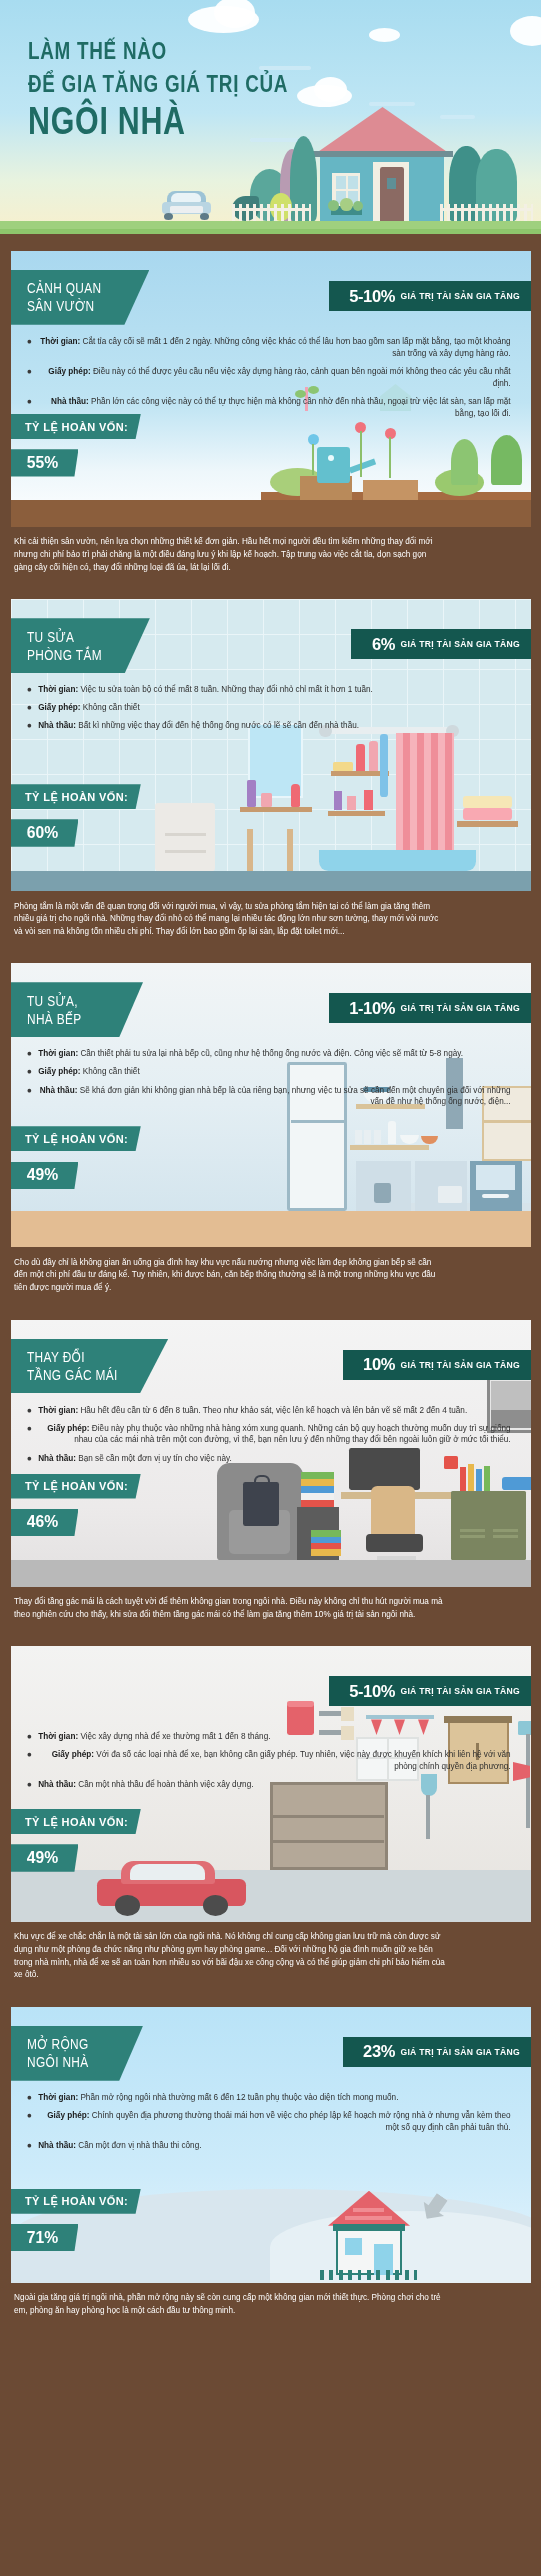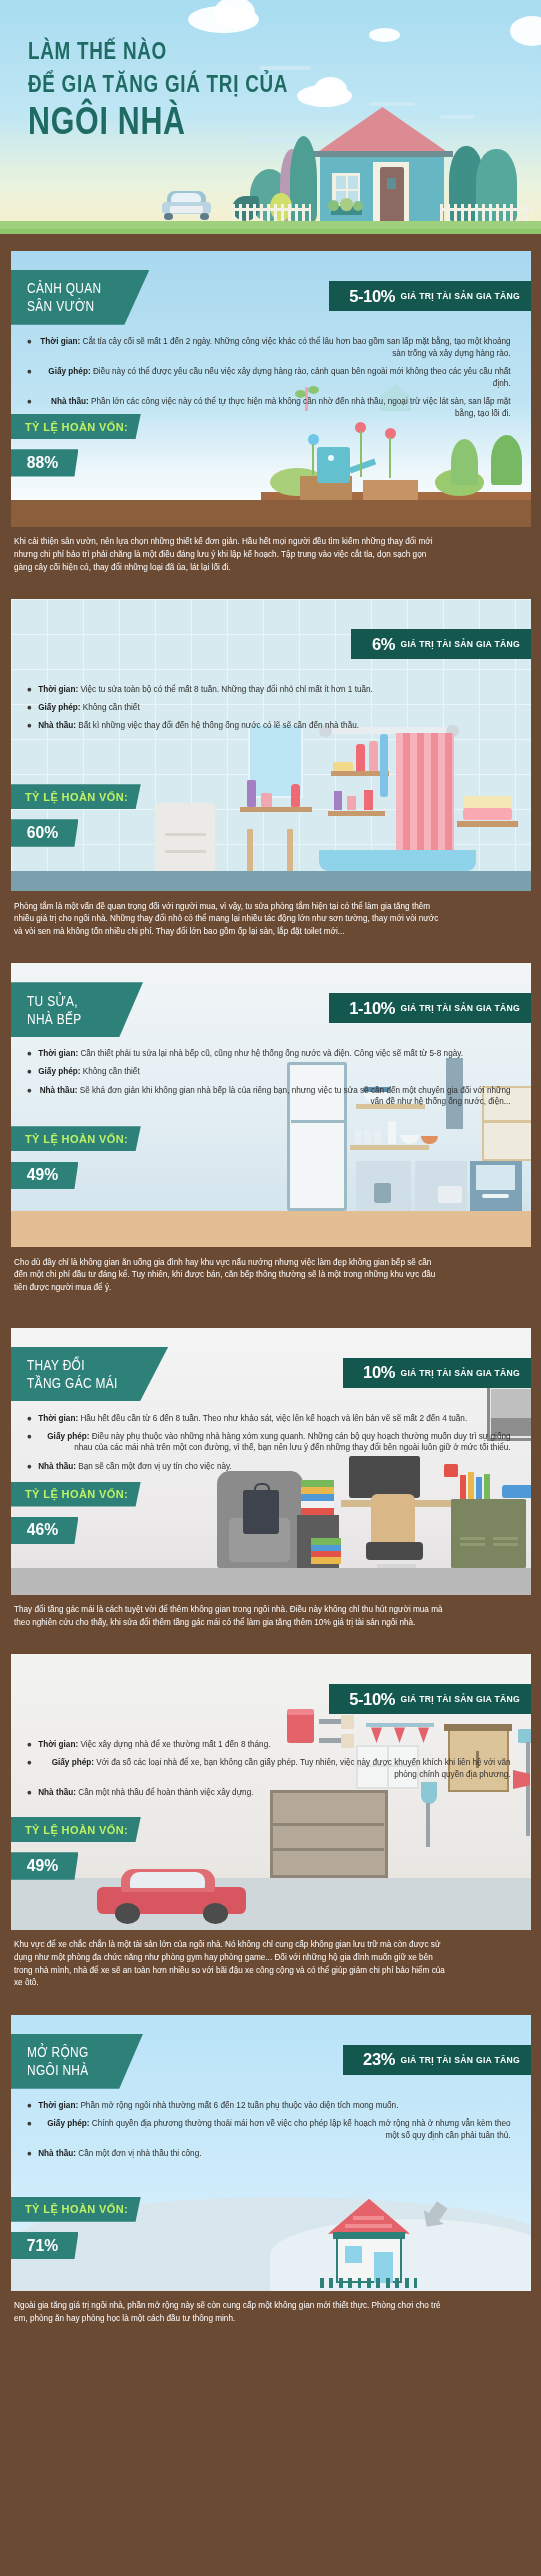--- a/index.html
+++ b/index.html
@@ -66,21 +66,21 @@
   
   .bullets { position: relative; z-index: 4; padding: 85px 20.4px 6.3px 15.7px; }
   .bullet { display: flex; gap: 6.3px; margin-bottom: 6.3px; }
   .bullet .dot { color: #3a3a3a; font-size: 8.6px; line-height: 11.8px; }
   .bullet .txt { font-size: 8.2px; line-height: 11.8px; color: #2f2f2f;
                  font-family: "Liberation Sans Narrow","Liberation Sans", sans-serif; text-align: right; }
   .bullet .txt b { color: #1b1b1b; }
 
   
   .roi-wrap { position: absolute; left: 0; z-index: 6; }
-  .roi-label { background: #2e8179; color: #bef264; padding: 5.5px 12.6px 5.5px 14px;
+  .roi-label { background: #2e8179; color: #ffffff; padding: 5.5px 12.6px 5.5px 14px;
                display: inline-block; clip-path: polygon(0 0, 100% 0, 96% 100%, 0 100%); }
   .roi-label span { font-size: 11px; font-weight: 700; letter-spacing: 0.4px; }
   .roi-value { background: #2e8179; color: #fff; padding: 4.7px 20.4px 4.7px 15.7px; margin-top: 10.2px;
                display: inline-block; clip-path: polygon(0 0, 100% 0, 94% 100%, 0 100%); }
   .roi-value span { font-size: 15.7px; font-weight: 700; }
 
   
   .sc-garden { height: 276px; background: linear-gradient(to bottom,#a9d8ef 0%, #bfe4f3 55%, #eef7fb 80%, #ffffff 100%); }
   .sc-bath   { height: 292px; background: #d6eaef; }
   .sc-bath .grid { position:absolute; inset:0;
@@ -212,21 +212,21 @@
               <div class="dot">●</div>
               <div class="txt"><b>Nhà thầu:</b> <span>Phần lớn các công việc này có thể tự thực hiện mà không cần nhờ đến nhà thầu, ngoại trừ việc lát sàn, san lấp mặt bằng, tạo lối đi.</span></div>
             </div>
         </div>
 
         <div class="roi-wrap" style="top:163px;">
           <div class="roi-label">
             <span>TỶ LỆ HOÀN VỐN:</span>
           </div><br>
           <div class="roi-value">
-            <span>88%</span>
+            <span>55%</span>
           </div>
         </div>
       </div>
     </div>
     <div class="note">
       <p>Khi cải thiện sân vườn, nên lựa chọn những thiết kế đơn giản. Hầu hết mọi người đều tìm kiếm những thay đổi mới nhưng chi phí bảo trì phải chăng là một điều đáng lưu ý khi lập kế hoạch. Tập trung vào việc cắt tỉa, dọn sạch gọn gàng cây cối hiện có, thay đổi những loại đã úa, lát lại lối đi.</p>
     </div>
     <div class="gap"></div>
   </div>
   <div class="section">
@@ -256,20 +256,24 @@
       <div class="ob" style="left:452px;bottom:83px;width:49px;height:12.6px;background:#f6e7b6;border-radius:3.1px;"></div>
       <div class="ob" style="left:452px;bottom:71px;width:49px;height:12.6px;background:#f9a9b2;border-radius:3.1px;"></div>
       <div class="ob" style="left:446px;bottom:64px;width:61px;height:6.3px;background:#c79a6e;"></div>
       <div class="ob" style="left:308px;bottom:20.4px;width:157px;height:20.4px;background:#8fd3ea;border-radius:0 0 9.4px 9.4px;"></div>
       <div class="ob" style="left:144px;bottom:20.4px;width:60px;height:68px;background:#eceae6;border-radius:3.1px;"></div>
       <div class="ob" style="left:154px;bottom:55px;width:41px;height:3.1px;background:#d8d5cf;"></div>
       <div class="ob" style="left:154px;bottom:38px;width:41px;height:3.1px;background:#d8d5cf;"></div>
       <div class="ob" style="left:236px;bottom:20.4px;width:5.5px;height:42px;background:#d8b68a;"></div>
       <div class="ob" style="left:276px;bottom:20.4px;width:5.5px;height:42px;background:#d8b68a;"></div>
 
+        <div class="ribbon">
+          <span>TU SỬA</span>
+          <span>PHÒNG TẮM</span>
+        </div>
 
         <div class="valuebar">
           <span class="pct">6%</span>
           <span class="lbl">GIÁ TRỊ TÀI SẢN GIA TĂNG</span>
         </div>
 
         <div class="bullets">
 
             <div class="bullet">
               <div class="dot">●</div>
@@ -365,21 +369,21 @@
         </div>
       </div>
     </div>
     <div class="note">
       <p>Cho dù đây chỉ là không gian ăn uống gia đình hay khu vực nấu nướng nhưng việc làm đẹp không gian bếp sẽ cần đến một chi phí đầu tư đáng kể. Tuy nhiên, khi được bán, căn bếp thông thường sẽ là một trong những khu vực đầu tiên được người mua để ý.</p>
     </div>
     <div class="gap"></div>
   </div>
   <div class="section">
     <div class="panel">
-      <div class="sc-attic" style="position:relative;overflow:hidden;margin-top:8px;">
+      <div class="sc-attic" style="position:relative;overflow:hidden;">
 
       <div class="ob" style="left:0;bottom:0;width:542px;height:27px;background:#b9b9b9;"></div>
       <div class="ob" style="left:206px;bottom:27px;width:86px;height:97px;background:#8b8b8b;border-radius:12.6px 12.6px 3.1px 3.1px;"></div>
       <div class="ob" style="left:218px;bottom:33px;width:61px;height:44px;background:#9a9a9a;border-radius:4.7px;"></div>
       <div class="ob" style="left:232px;bottom:61px;width:36px;height:44px;background:#3e434d;border-radius:2.4px;"></div>
       <div class="ob" style="left:243px;bottom:104px;width:15.7px;height:7.9px;border:2.4px solid #3e434d;border-bottom:none;border-radius:6.3px 6.3px 0 0;"></div>
       <div class="ob" style="left:286px;bottom:27px;width:42px;height:53px;background:#5c5c5c;"></div>
       <div class="ob" style="left:290px;bottom:80px;width:33px;height:7px;background:#e4534a;"></div>
       <div class="ob" style="left:290px;bottom:87px;width:33px;height:7px;background:#f0f0f0;"></div>
       <div class="ob" style="left:290px;bottom:94px;width:33px;height:7px;background:#4f9ad6;"></div>

